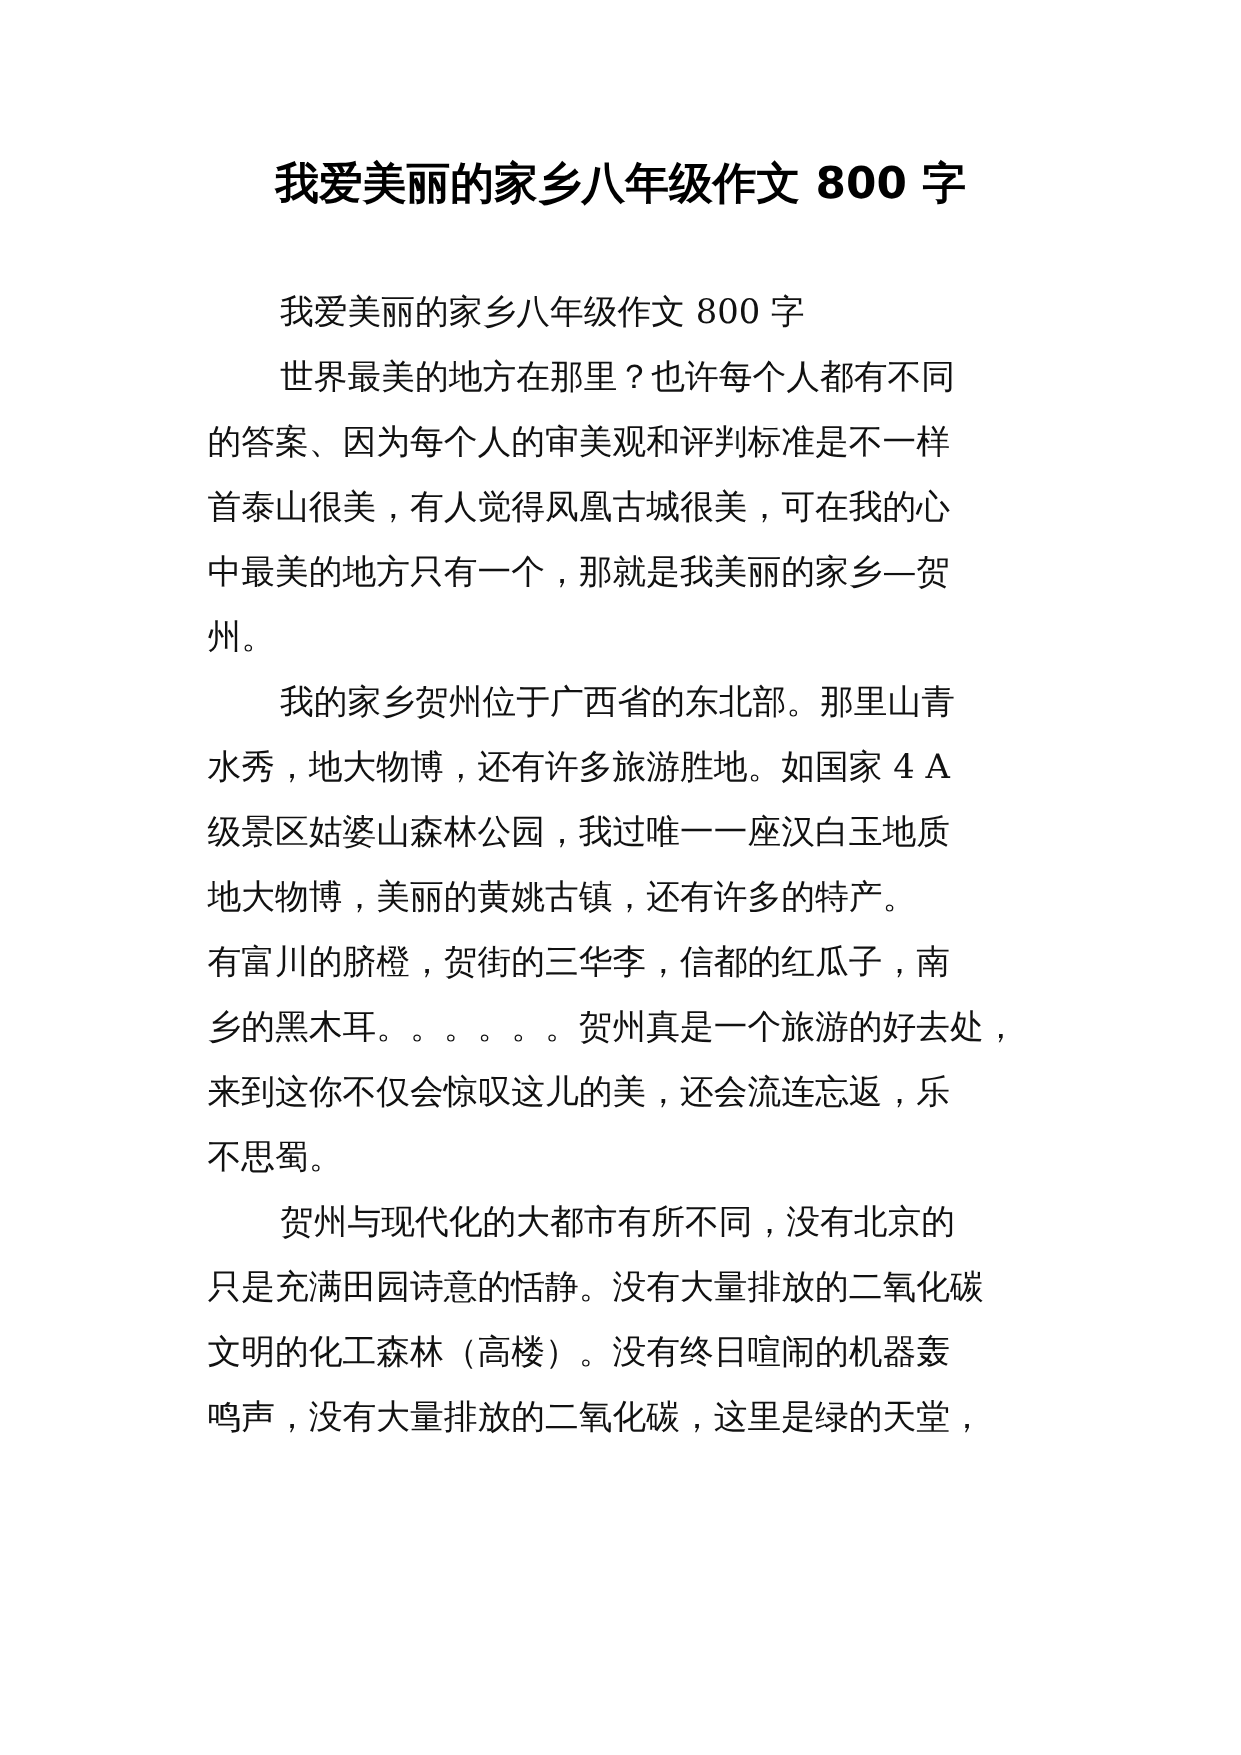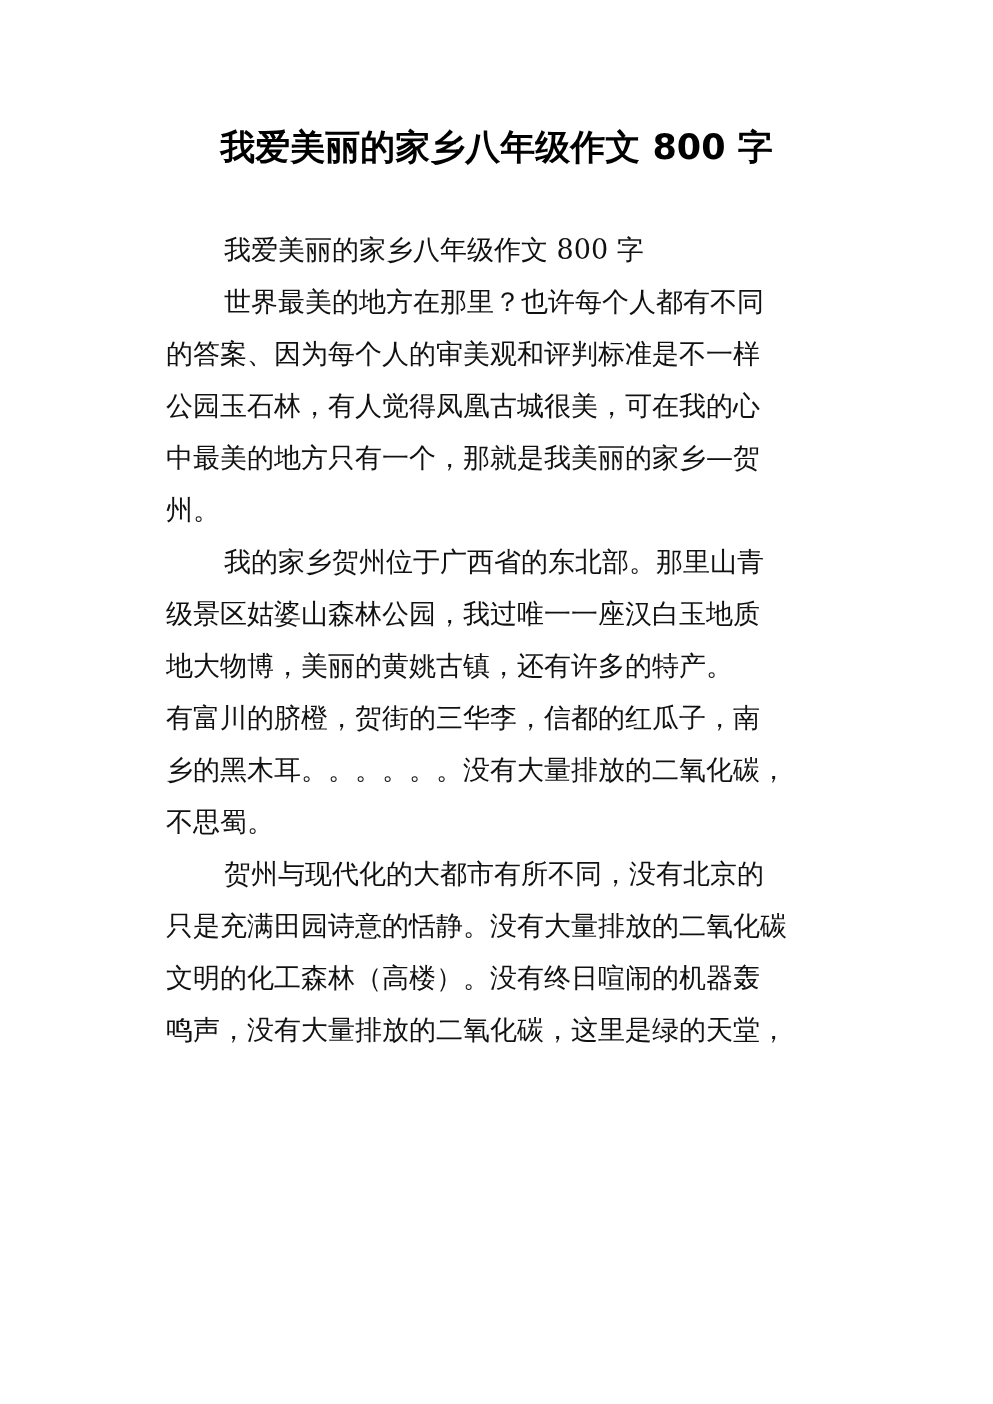--- a/index.html
+++ b/index.html
@@ -23,27 +23,29 @@
 </head>
 <body>
 
 <div class="page">
   <div class="title">我爱美丽的家乡八年级作文 800 字</div>
 
   <div class="body-text">
     <div class="line indent">我爱美丽的家乡八年级作文 800 字</div>
     <div class="line indent">世界最美的地方在那里？也许每个人都有不同</div>
     <div class="line">的答案、因为每个人的审美观和评判标准是不一样</div>
-    <div class="line">公园玉石林，有人觉得凤凰古城很美，可在我的心</div>
+    <div class="line">首泰山很美，有人觉得凤凰古城很美，可在我的心</div>
     <div class="line">中最美的地方只有一个，那就是我美丽的家乡—贺</div>
     <div class="line">州。</div>
     <div class="line indent">我的家乡贺州位于广西省的东北部。那里山青</div>
+    <div class="line">水秀，地大物博，还有许多旅游胜地。如国家 4 A</div>
     <div class="line">级景区姑婆山森林公园，我过唯一一座汉白玉地质</div>
     <div class="line">地大物博，美丽的黄姚古镇，还有许多的特产。</div>
     <div class="line">有富川的脐橙，贺街的三华李，信都的红瓜子，南</div>
-    <div class="line">乡的黑木耳。。。。。。没有大量排放的二氧化碳，</div>
+    <div class="line">乡的黑木耳。。。。。。贺州真是一个旅游的好去处，</div>
+    <div class="line">来到这你不仅会惊叹这儿的美，还会流连忘返，乐</div>
     <div class="line">不思蜀。</div>
     <div class="line indent">贺州与现代化的大都市有所不同，没有北京的</div>
     <div class="line">只是充满田园诗意的恬静。没有大量排放的二氧化碳</div>
     <div class="line">文明的化工森林（高楼）。没有终日喧闹的机器轰</div>
     <div class="line">鸣声，没有大量排放的二氧化碳，这里是绿的天堂，</div>
   </div>
 </div>
 
 </body></html>

